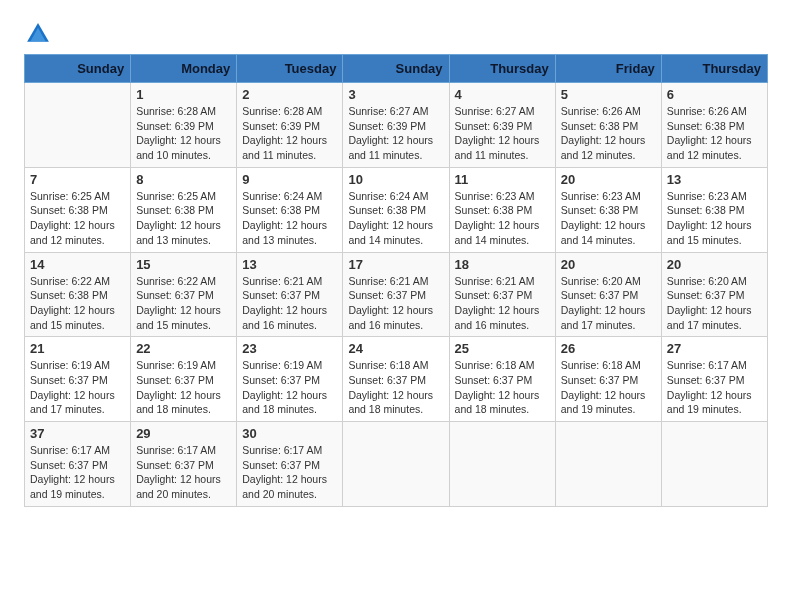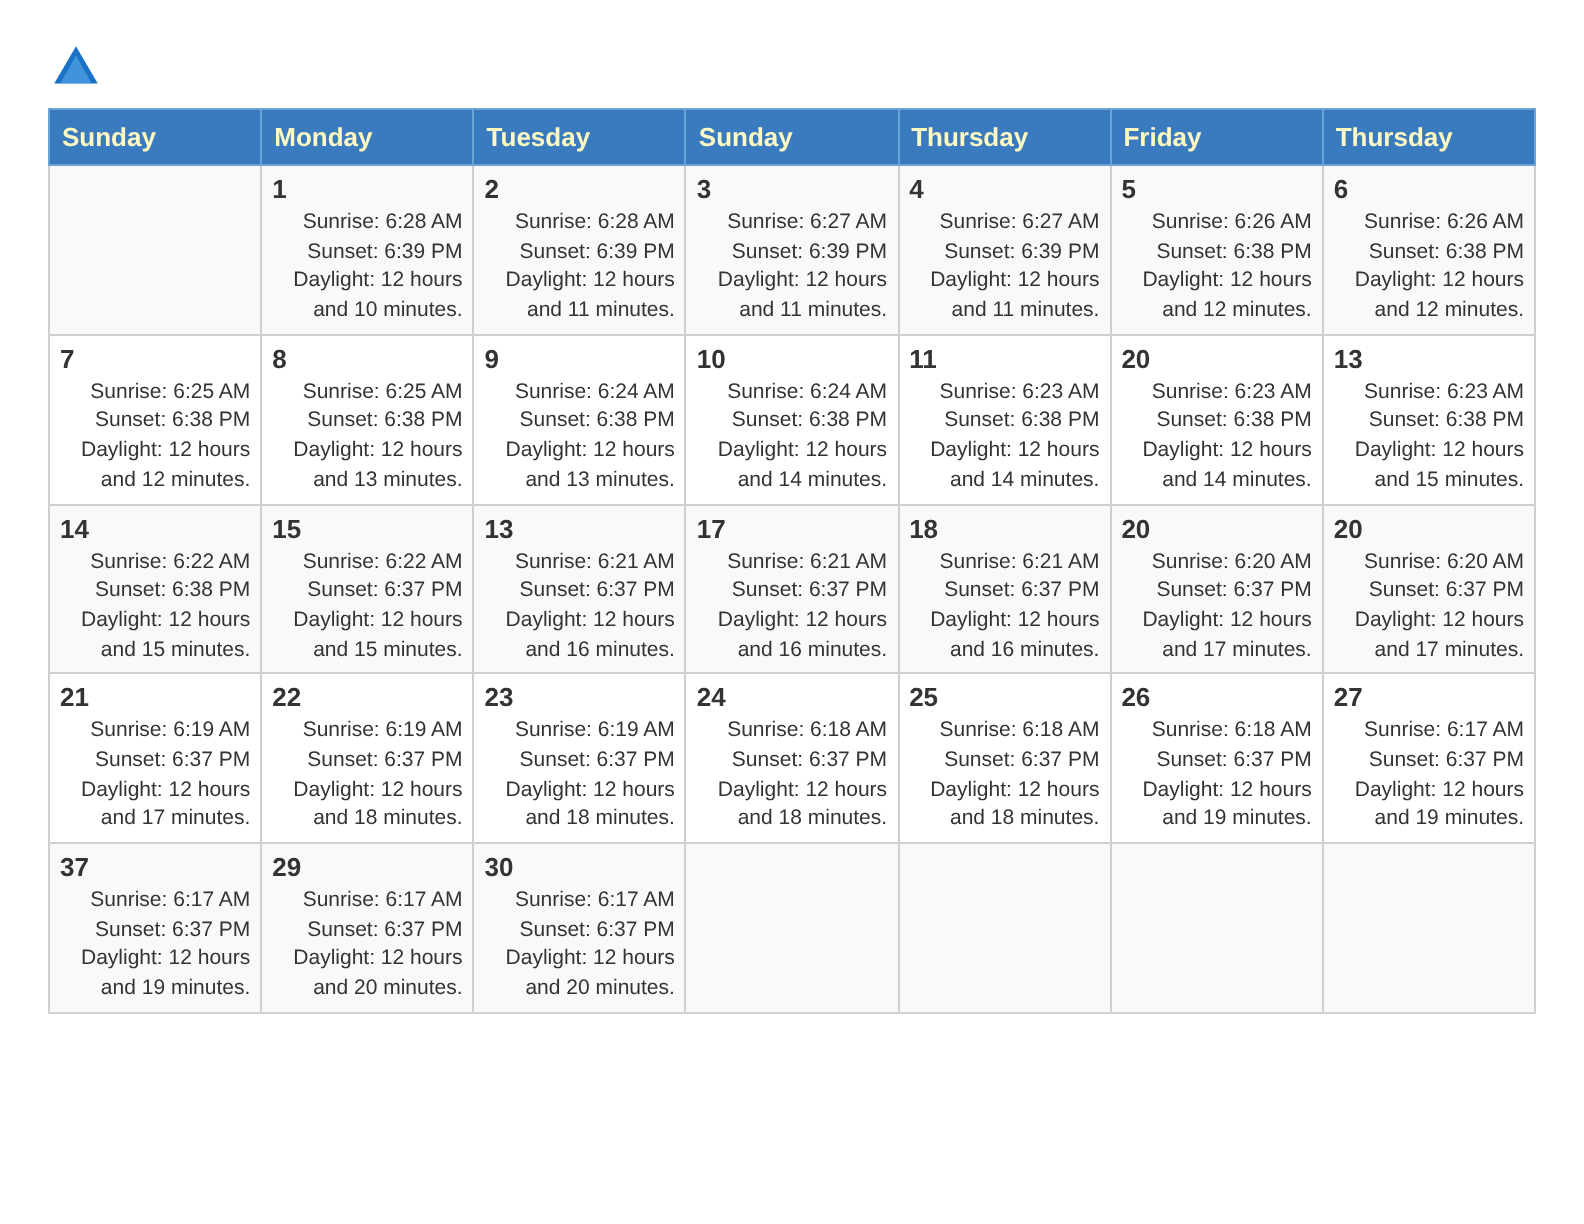--- a/index.html
+++ b/index.html
@@ -47,23 +47,23 @@
       font-weight: normal;
       color: #333;
     }
     table {
       width: 100%;
       border-collapse: collapse;
       font-size: 11px;
     }
     thead tr th {
       background: #3a7bbf;
-      color: #fef9c3;
+      color: #0f172a;
       padding: 6px 6px;
-      text-align: left;
+      text-align: right;
       font-size: 13px;
       font-weight: bold;
       border: 1px solid #6aa3d5;
     }
     tbody tr td {
       border: 1px solid #d0d0d0;
       vertical-align: top;
       padding: 4px 5px;
       min-height: 70px;
       color: #333;
@@ -79,21 +79,20 @@
       font-size: 13px;
       font-weight: bold;
       color: #333;
       display: block;
       margin-bottom: 2px;
     }
     .cell-content {
       font-size: 10.5px;
       color: #333;
       line-height: 1.4;
-      text-align: right;
     }
   </style>
 </head>
 <body>
 
 <div class="header">
   <div class="logo">
     <svg class="logo-icon" viewBox="0 0 36 36">
       <polygon points="18,4 32,28 4,28" fill="#1a73c9"></polygon>
       <polygon points="18,10 28,28 8,28" fill="#5ba8e8" opacity="0.6"></polygon>

